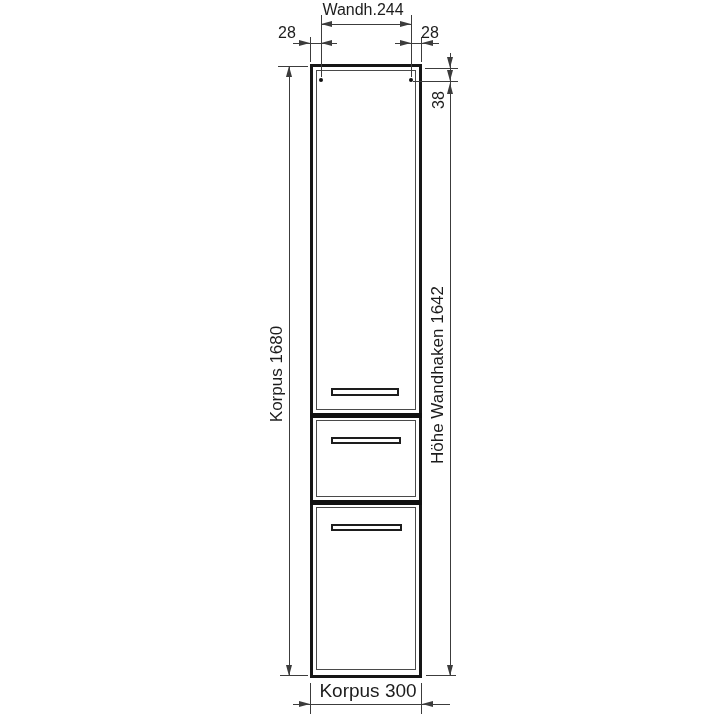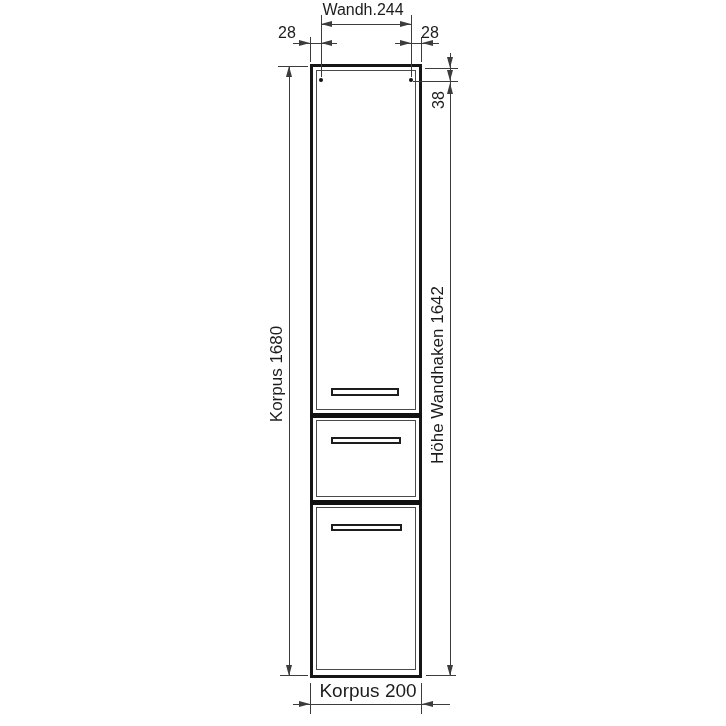--- a/index.html
+++ b/index.html
@@ -95,15 +95,15 @@
   <div class="arr arr-d" style="left:441px;top:665px;"></div>
   <div class="hline" style="left:420px;top:675px;width:30px;"></div>
   <div class="vtext" style="left:433px;top:100px;font-size:16px;">38</div>
   <div class="vtext" style="left:432px;top:375px;">Höhe Wandhaken 1642</div>
 
   <div class="vline" style="left:304px;top:683px;height:31px;"></div>
   <div class="vline" style="left:415px;top:683px;height:31px;"></div>
   <div class="hline" style="left:287px;top:704px;width:157px;"></div>
   <div class="arr arr-r" style="left:293px;top:701px;"></div>
   <div class="arr arr-l" style="left:416px;top:701px;"></div>
-  <div class="dimtext" style="left:362px;top:691px;font-size:19px;">Korpus 200</div>
+  <div class="dimtext" style="left:362px;top:691px;font-size:19px;">Korpus 300</div>
 
 </div>
 
 </body></html>

